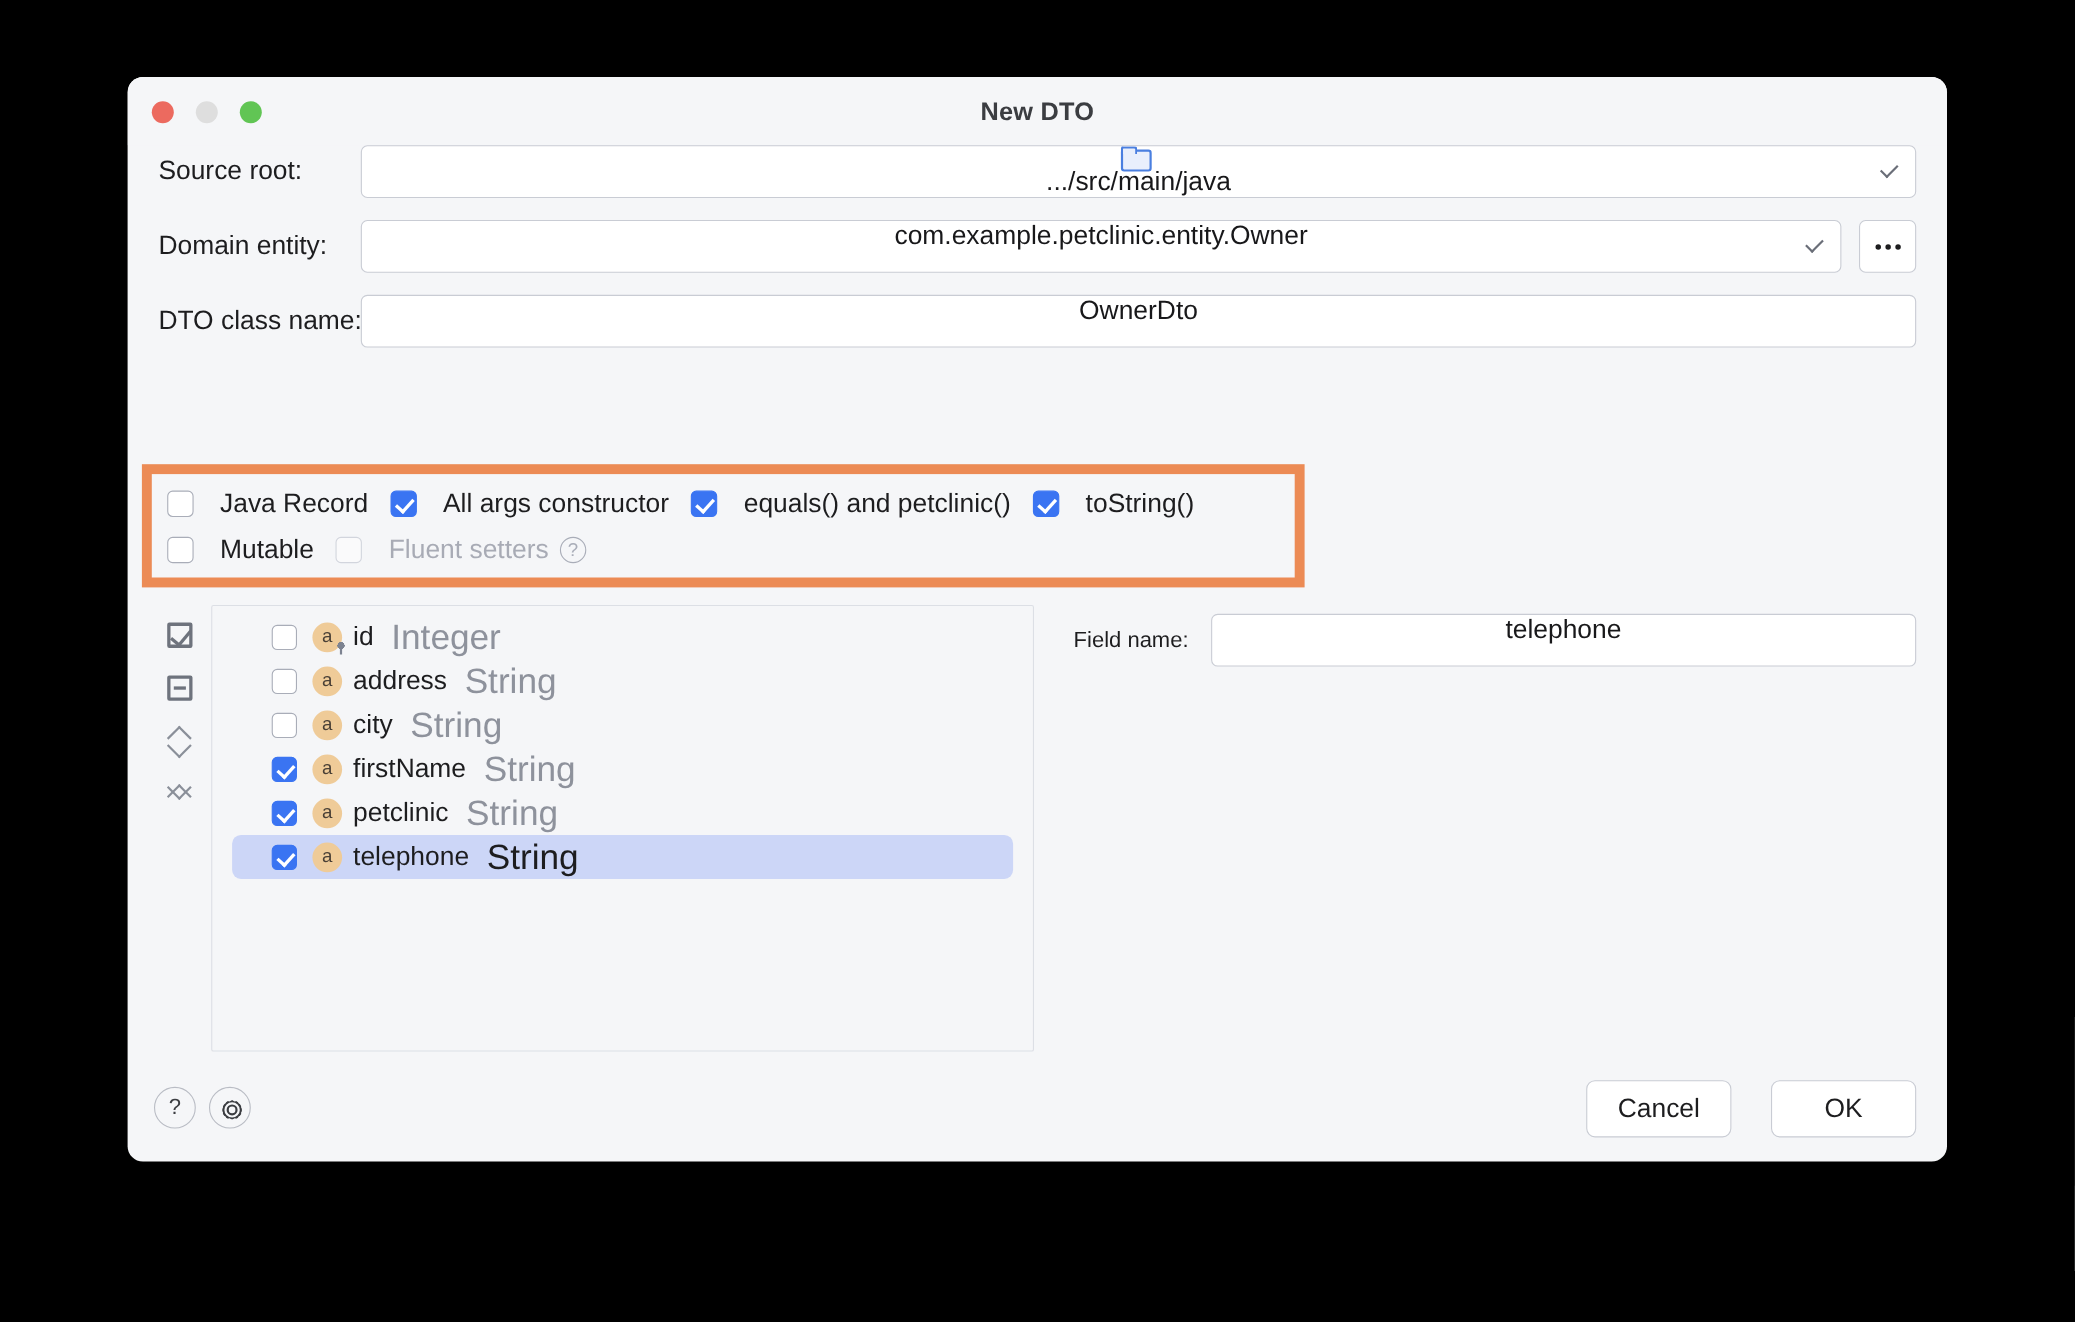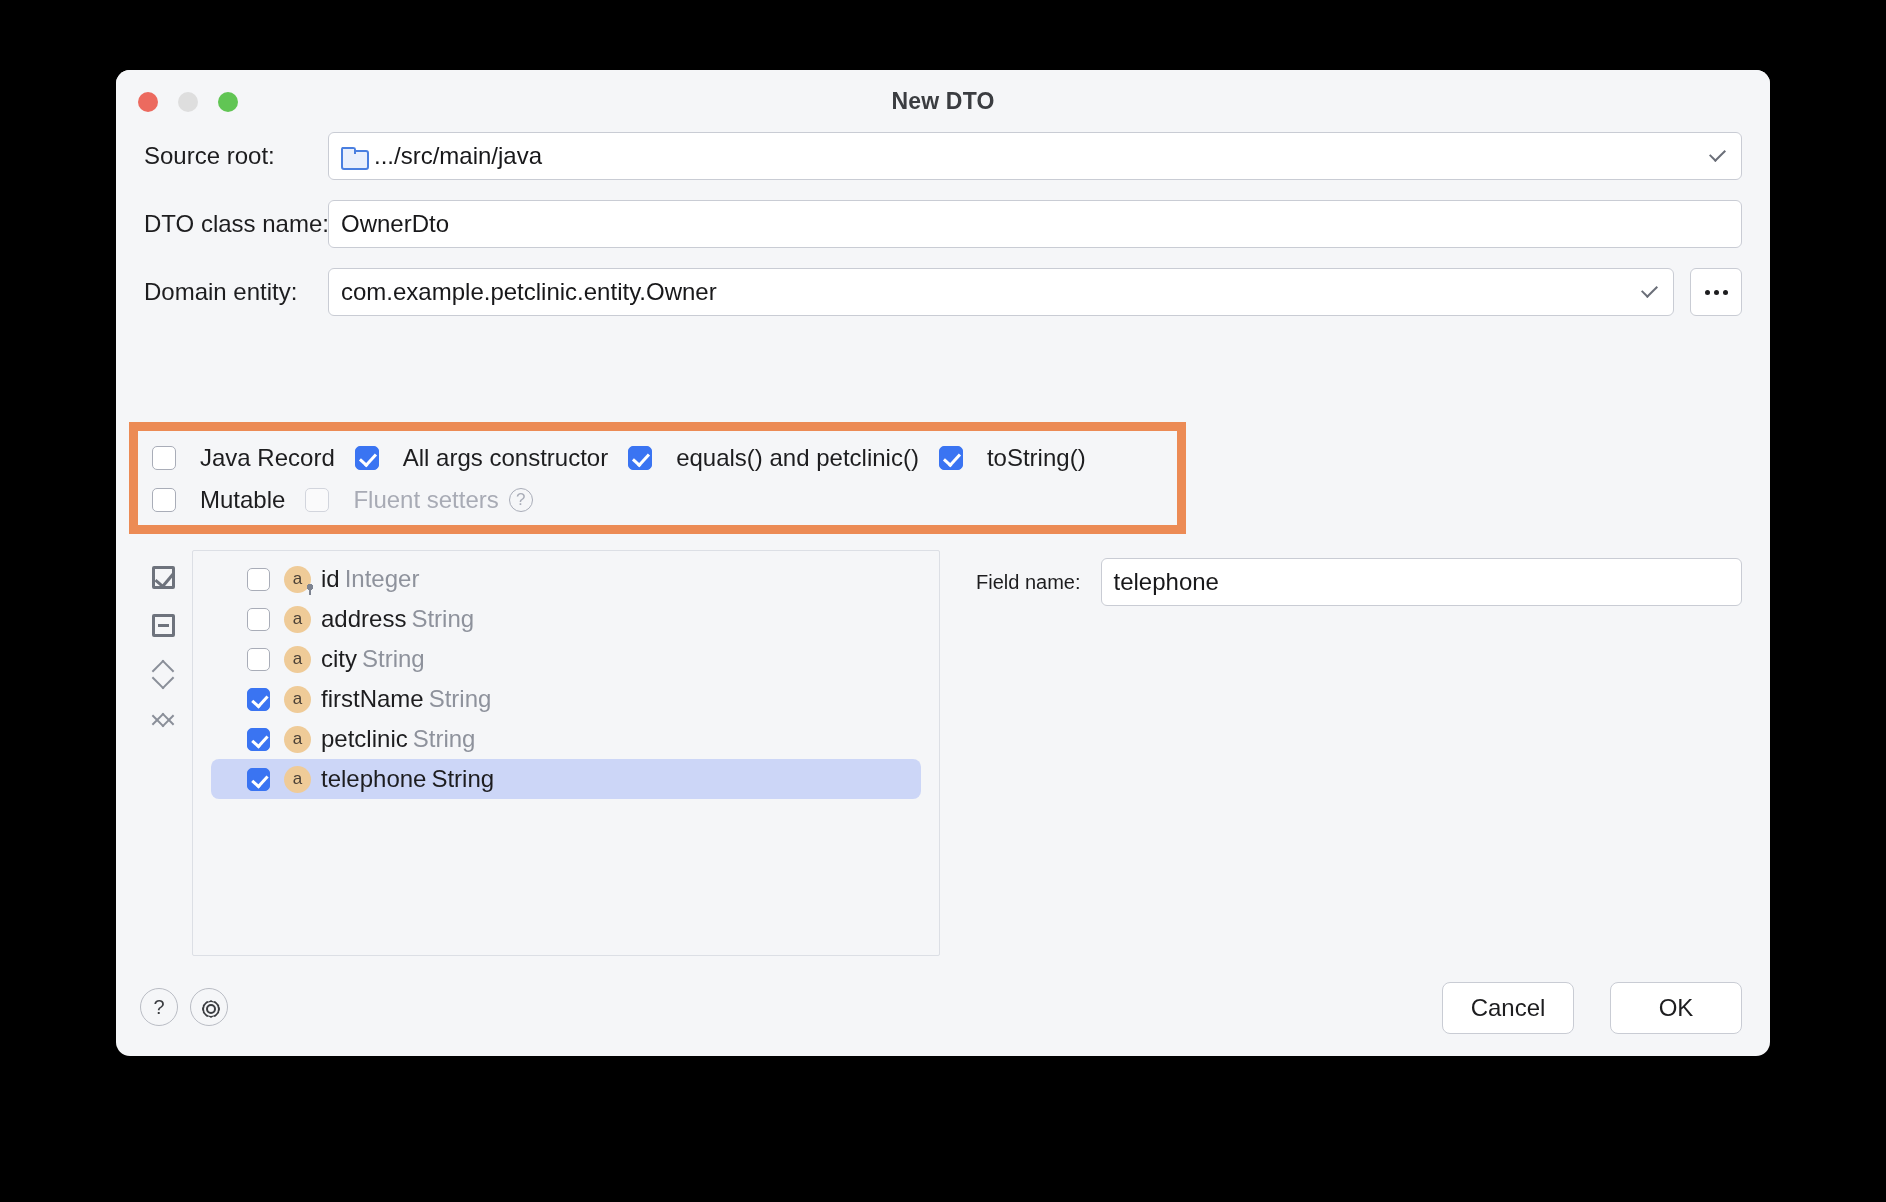--- a/index.html
+++ b/index.html
@@ -86,20 +86,21 @@
     background: #ffffff;
     border: 1px solid #c9ccd4;
     border-radius: 6px;
     display: flex;
     align-items: center;
     padding: 0 12px;
     font-size: 24px;
     color: #18181a;
     overflow: hidden;
     white-space: nowrap;
+    flex-direction: column;
   }
 
   .chevron-btn {
     position: absolute;
     height: 48px;
     width: 52px;
     display: flex;
     align-items: center;
     justify-content: center;
     background: #ffffff;
@@ -344,23 +345,23 @@
     width: 2.2px; height: 7px;
     background: #7d8391;
   }
   .f-name {
     font-size: 24px;
     color: #1d1d1f;
     margin-left: 10px;
     white-space: nowrap;
   }
   .f-type {
-    font-size: 24px;
+    font-size: 32px;
     color: #8e929c;
-    margin-left: 5px;
+    margin-left: 16px;
     white-space: nowrap;
   }
   .list-row.selected .f-type { color: #1d1d1f; }
 
   
   .detail {
     position: absolute;
     left: 860px;
     top: 488px;
     right: 28px;
@@ -455,36 +456,36 @@
         <div class="label" style="left:28px;">Source root:</div>
         <div class="field" style="left:212px; right:28px;">
           <span class="folder-icon"></span>
           <span>.../src/main/java</span>
           <span class="inchev"></span>
         </div>
       </div>
 
 
       <div class="row">
-        <div class="label" style="left:28px;">DTO class name:</div>
-        <div class="field" style="left:212px; right:28px;">
-          <span>OwnerDto</span>
-        </div>
-      </div>
-
-      <div class="row">
         <div class="label" style="left:28px;">Domain entity:</div>
         <div class="field" style="left:212px; right:96px;">
           <span>com.example.petclinic.entity.Owner</span>
           <span class="inchev"></span>
         </div>
         <div class="ellipsis-btn" style="right:28px;">
           <i></i>
           <i></i>
           <i></i>
+        </div>
+      </div>
+
+      <div class="row">
+        <div class="label" style="left:28px;">DTO class name:</div>
+        <div class="field" style="left:212px; right:28px;">
+          <span>OwnerDto</span>
         </div>
       </div>
     </div>
 
     <div class="highlight-box">
 
       <div class="opt-line first">
         <div class="opt">
           <span class="cb"></span>
           <span class="cb-label">Java Record</span>

